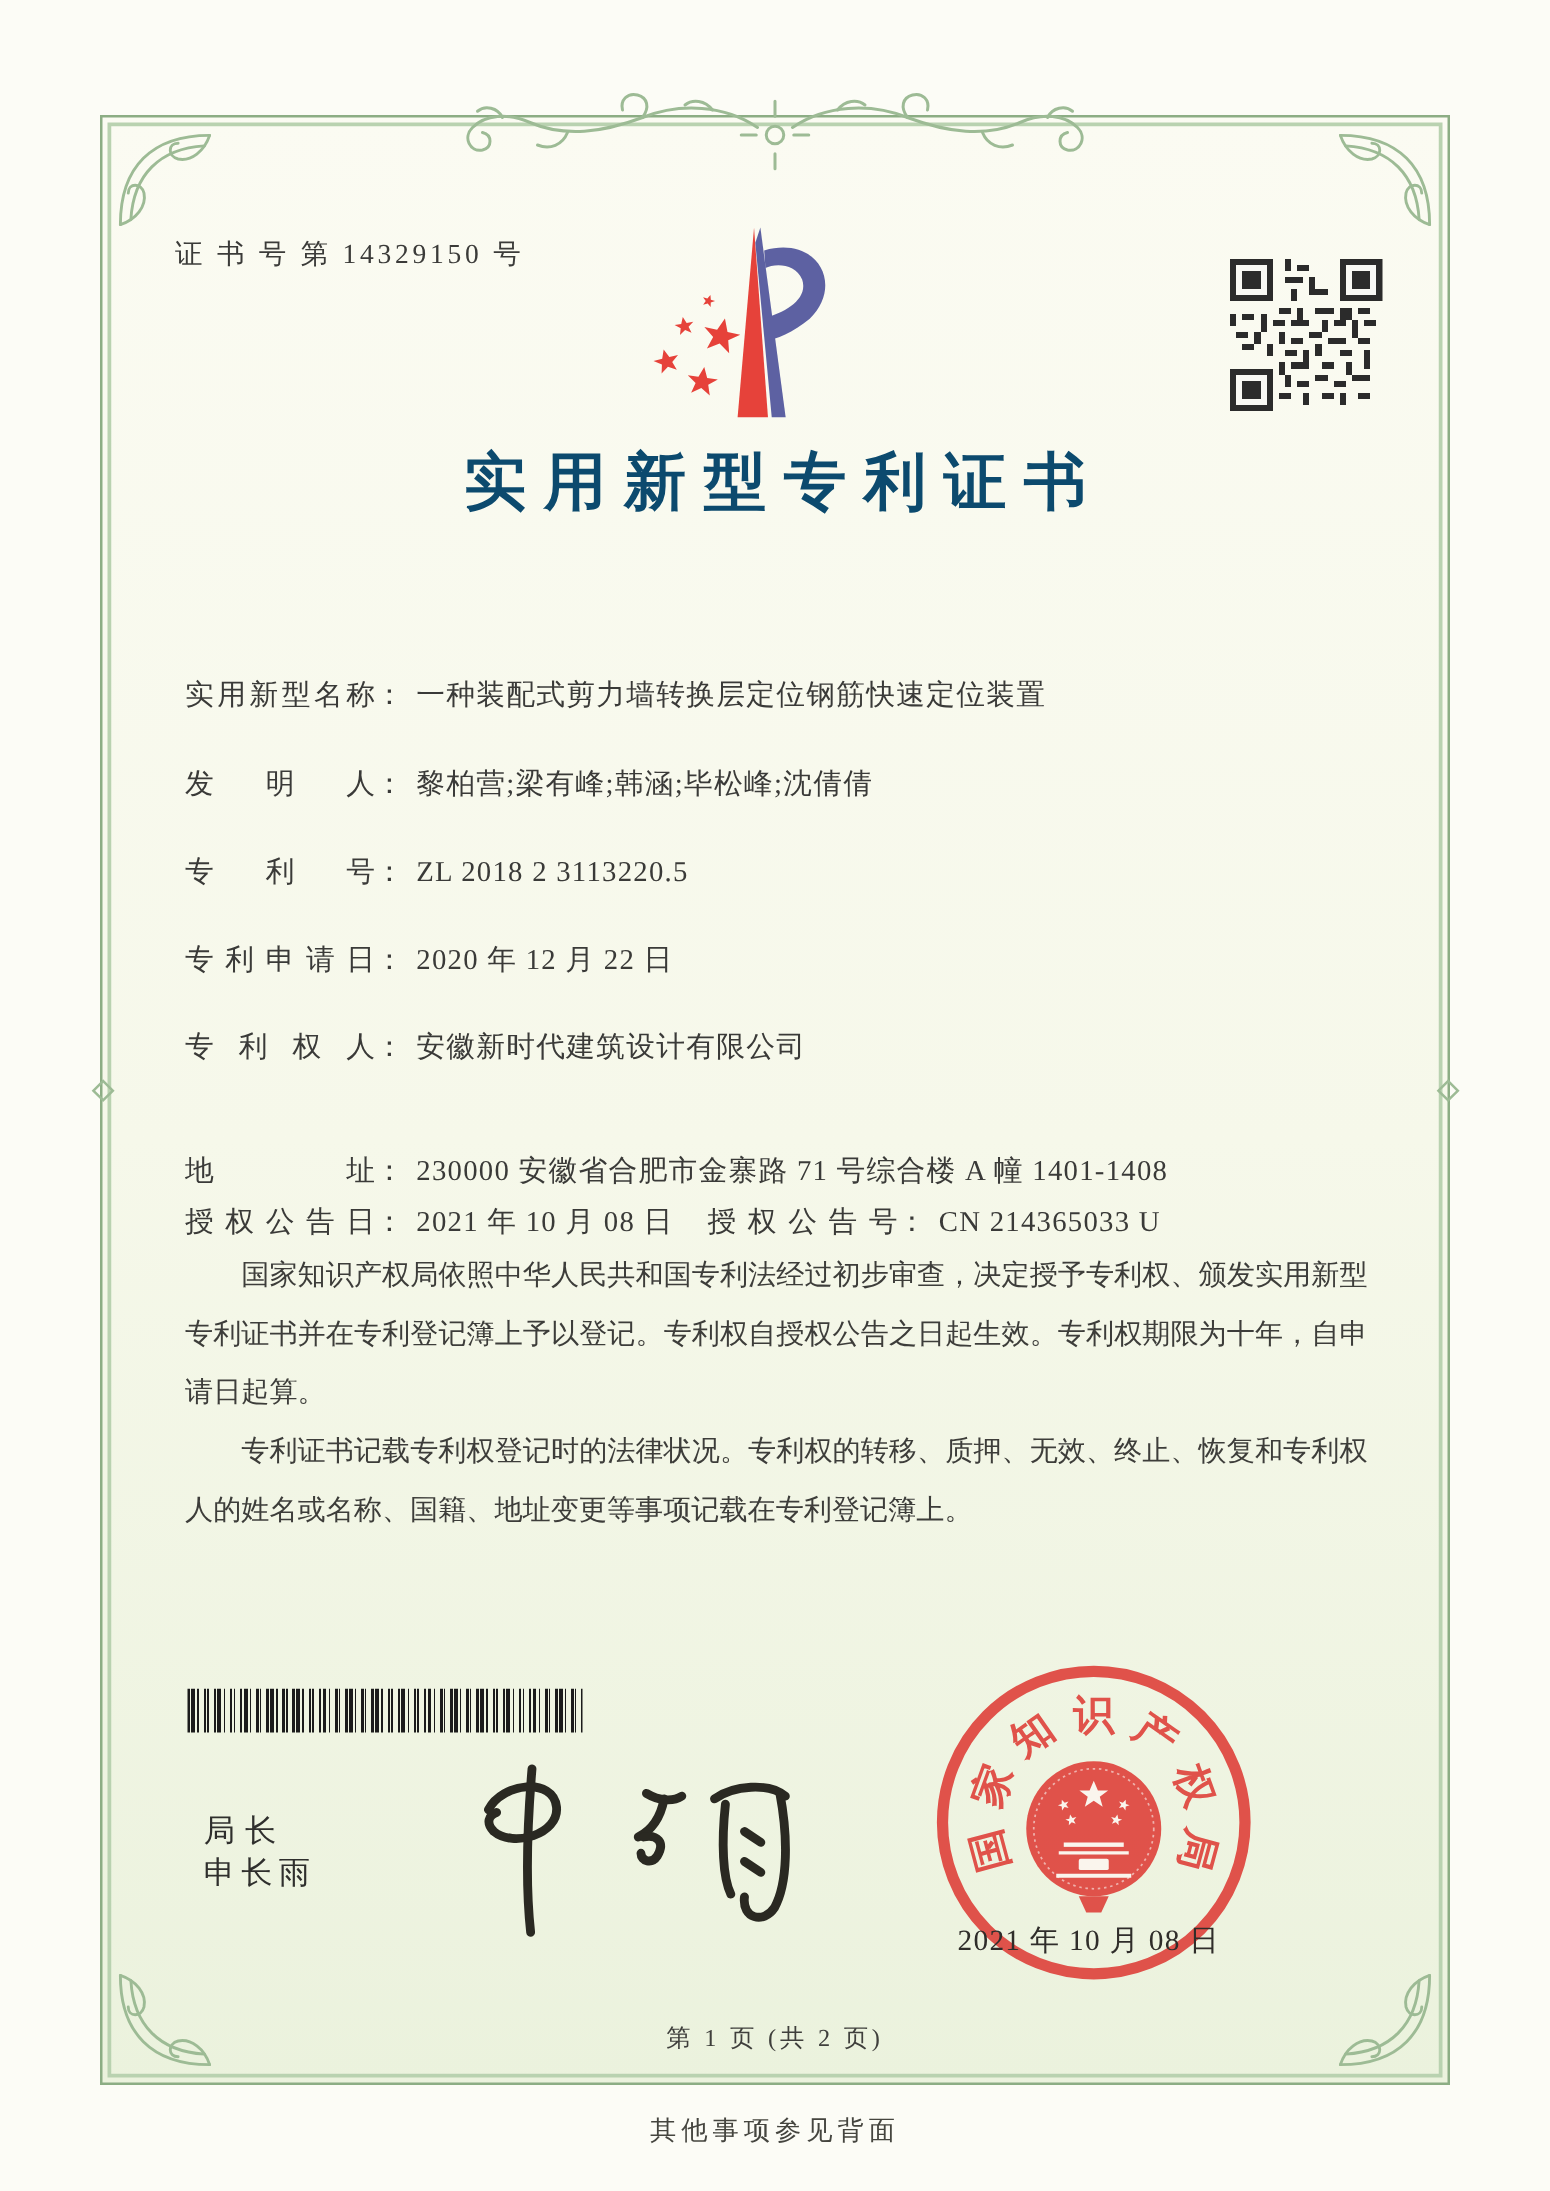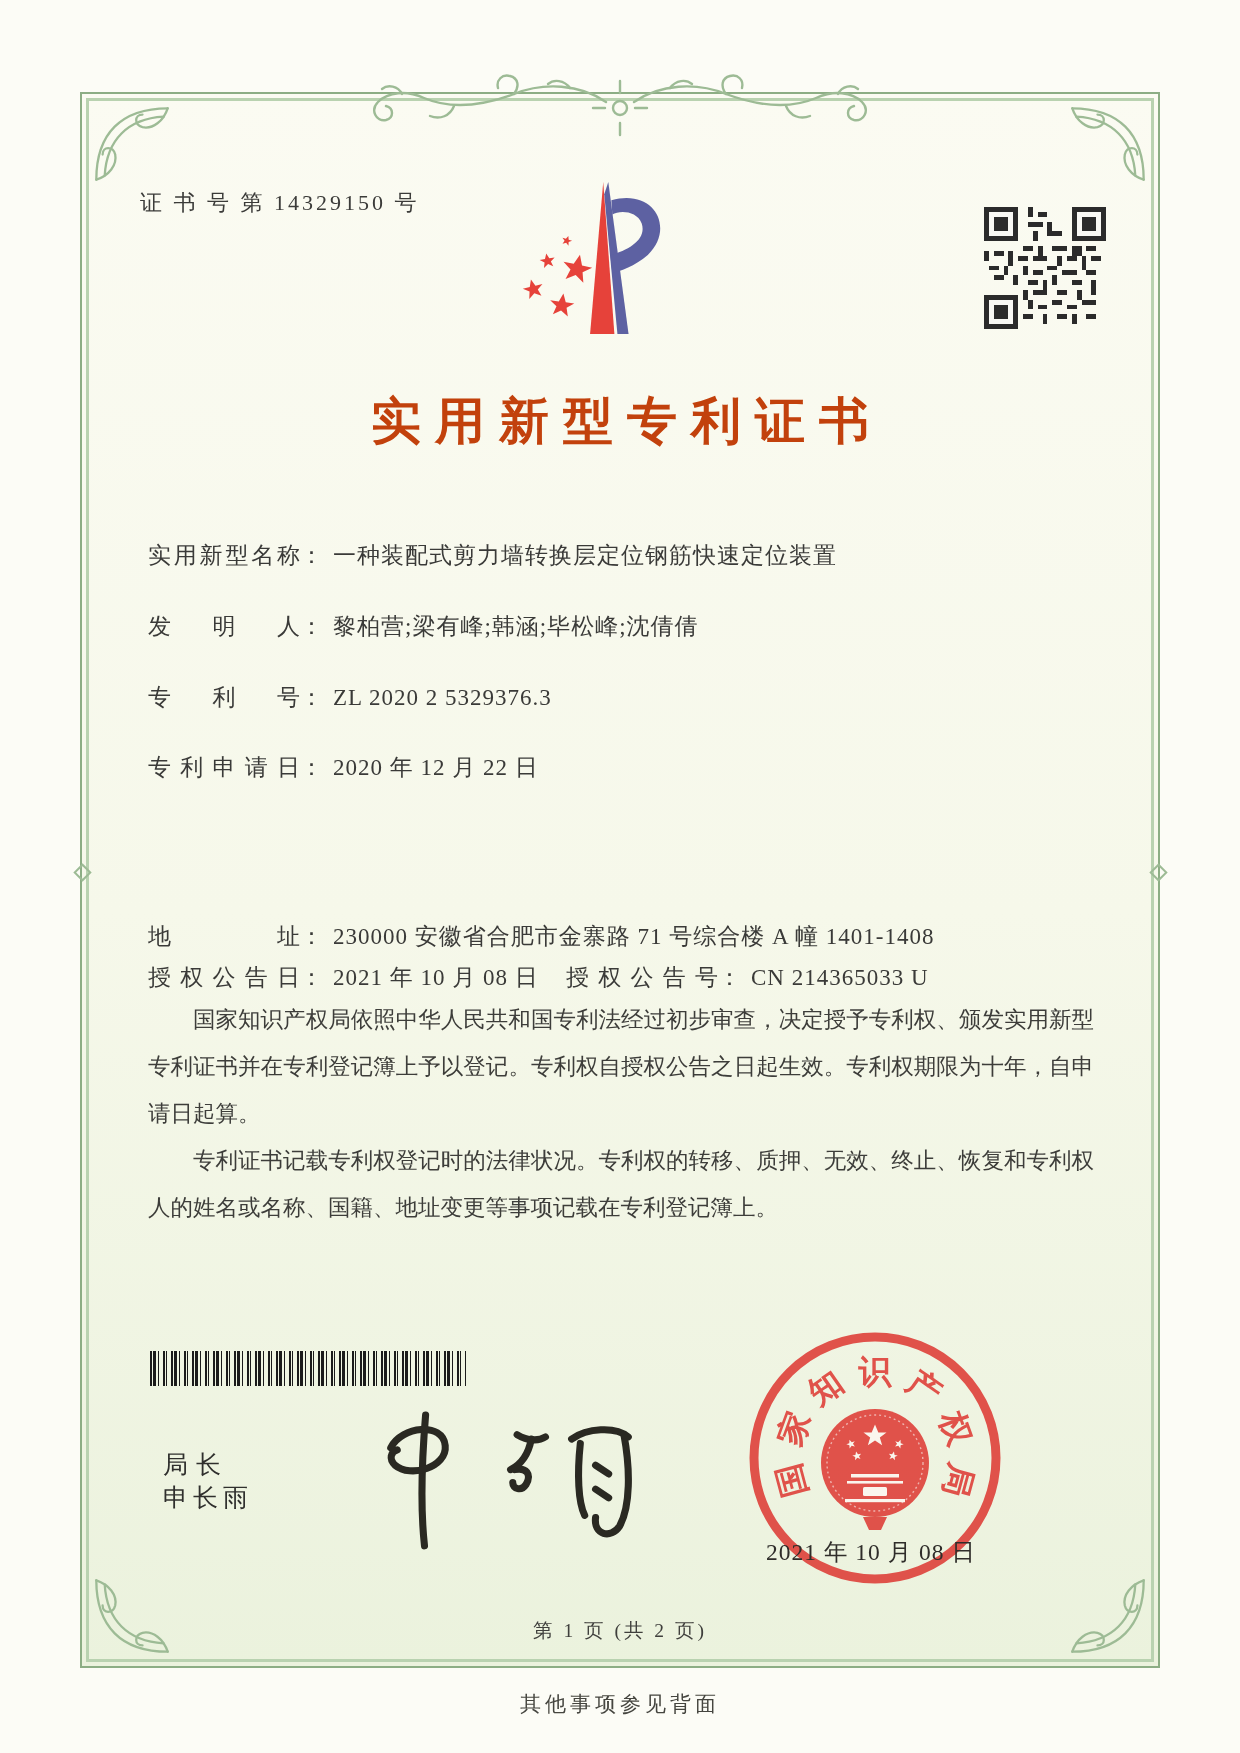--- a/index.html
+++ b/index.html
@@ -22,21 +22,21 @@
   .frame-inner{position:absolute;inset:4px;border:3px solid var(--frame-green-light);}
   .ornament{position:absolute;color:var(--ornament-green);}
   .corner{width:84px;height:84px;}
   .corner svg{width:100%;height:100%;}
   .side-diamond{position:absolute;width:9px;height:9px;border:2px solid var(--ornament-green);
     transform:rotate(45deg);background:transparent;}
   .cert-number{position:absolute;left:140px;top:188px;font-size:22px;letter-spacing:3px;color:#3b3b39;text-align:center;}
   .logo{position:absolute;left:503px;top:180px;width:162px;height:154px;}
   .qr{position:absolute;left:984px;top:207px;width:122px;height:122px;}
   .title{position:absolute;left:0;top:352px;width:100%;text-align:center;
-    font-size:50px;font-weight:700;letter-spacing:14px;text-indent:14px;color:#c2410c;margin-top:36px;}
+    font-size:50px;font-weight:700;letter-spacing:14px;text-indent:14px;color:#0c4a6e;}
   .field-row{position:absolute;left:148px;width:950px;height:36px;font-size:23px;color:#3a3a38;white-space:nowrap;}
   .flabel{display:inline-block;width:152px;text-align:justify;text-align-last:justify;vertical-align:bottom;}
   .fcolon{display:inline-block;margin-right:10px;}
   .fvalue{letter-spacing:1px;}
   .fgroup2{position:absolute;left:418px;top:0;}
   .paras{position:absolute;left:148px;top:996px;width:946px;font-size:22.5px;line-height:47px;
     text-align:justify;color:#3d3d3a;}
   .paras p{margin:0;text-indent:2em;}
   .barcode{position:absolute;left:150px;top:1351px;width:316px;height:35px;
     background-image:repeating-linear-gradient(90deg,
@@ -174,24 +174,27 @@
 
   <div class="title">实用新型专利证书</div>
 
   <div class="field-row" style="top:611px;">
     <span class="flabel">发明人</span><span class="fcolon">：</span><span class="fvalue">黎柏营;梁有峰;韩涵;毕松峰;沈倩倩</span>
   </div>
   <div class="field-row" style="top:540px;">
     <span class="flabel">实用新型名称</span><span class="fcolon">：</span><span class="fvalue">一种装配式剪力墙转换层定位钢筋快速定位装置</span>
   </div>
   <div class="field-row" style="top:682px;">
-    <span class="flabel">专利号</span><span class="fcolon">：</span><span class="fvalue">ZL 2020 2 5329376.3</span>
+    <span class="flabel">专利号</span><span class="fcolon">：</span><span class="fvalue">ZL 2018 2 3113220.5</span>
   </div>
   <div class="field-row" style="top:752px;">
     <span class="flabel">专利申请日</span><span class="fcolon">：</span><span class="fvalue">2020 年 12 月 22 日</span>
+  </div>
+  <div class="field-row" style="top:822px;">
+    <span class="flabel">专利权人</span><span class="fcolon">：</span><span class="fvalue">安徽新时代建筑设计有限公司</span>
   </div>
   <div class="field-row" style="top:892px;margin-top:29px;">
     <span class="flabel">地址</span><span class="fcolon">：</span><span class="fvalue">230000 安徽省合肥市金寨路 71 号综合楼 A 幢 1401-1408</span>
   </div>
   <div class="field-row" style="top:962px;">
     <span class="flabel">授权公告日</span><span class="fcolon">：</span><span class="fvalue">2021 年 10 月 08 日</span>
     <span class="fgroup2">
       <span class="flabel">授权公告号</span><span class="fcolon">：</span><span class="fvalue">CN 214365033 U</span>
     </span>
   </div>

